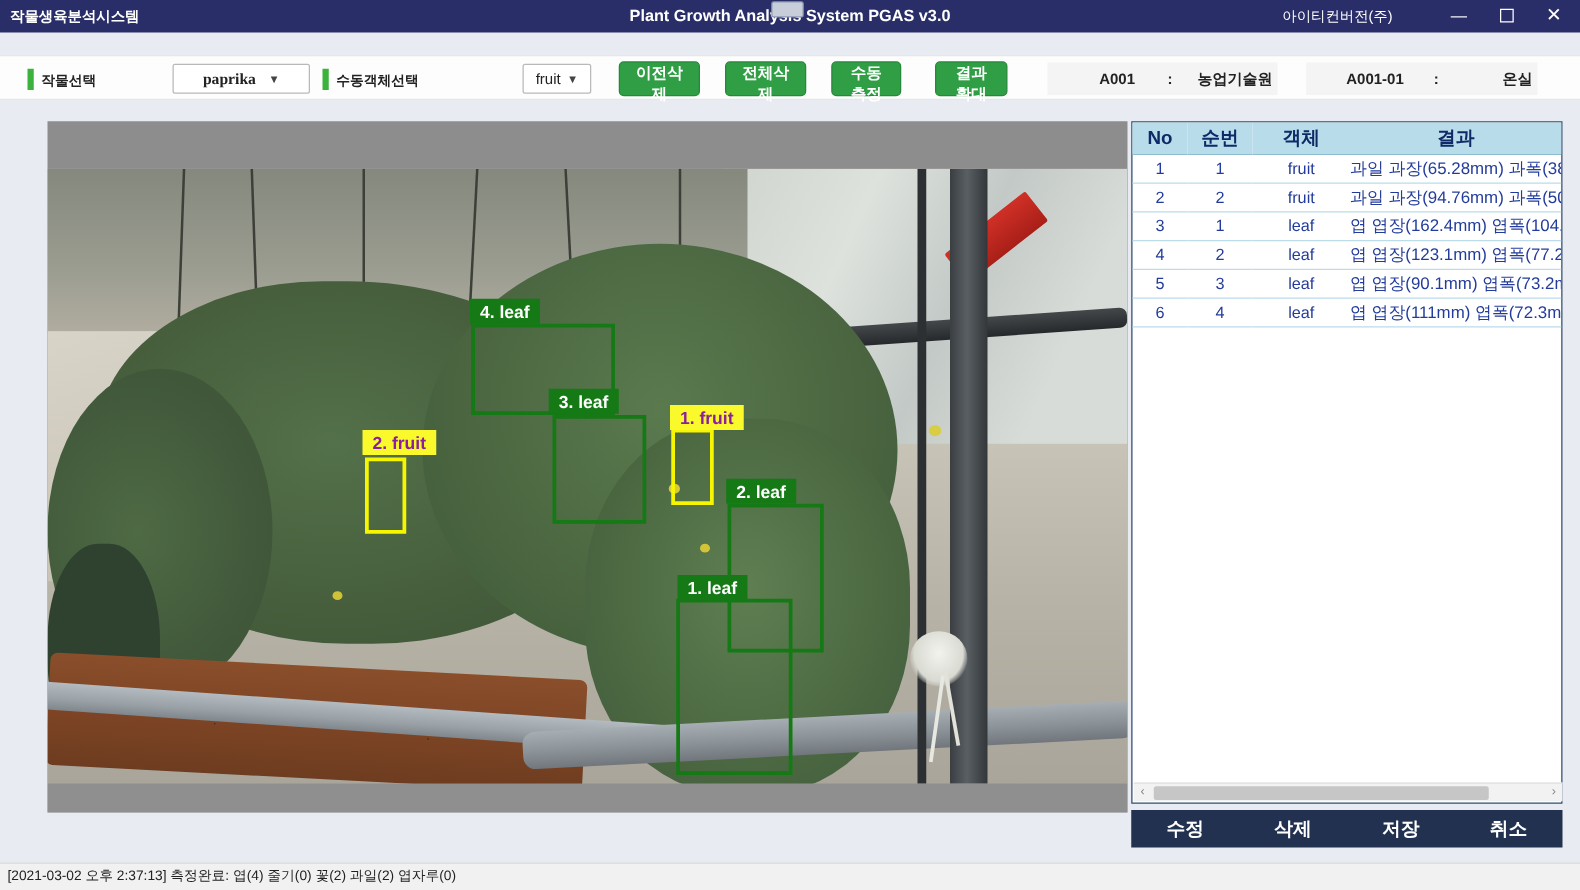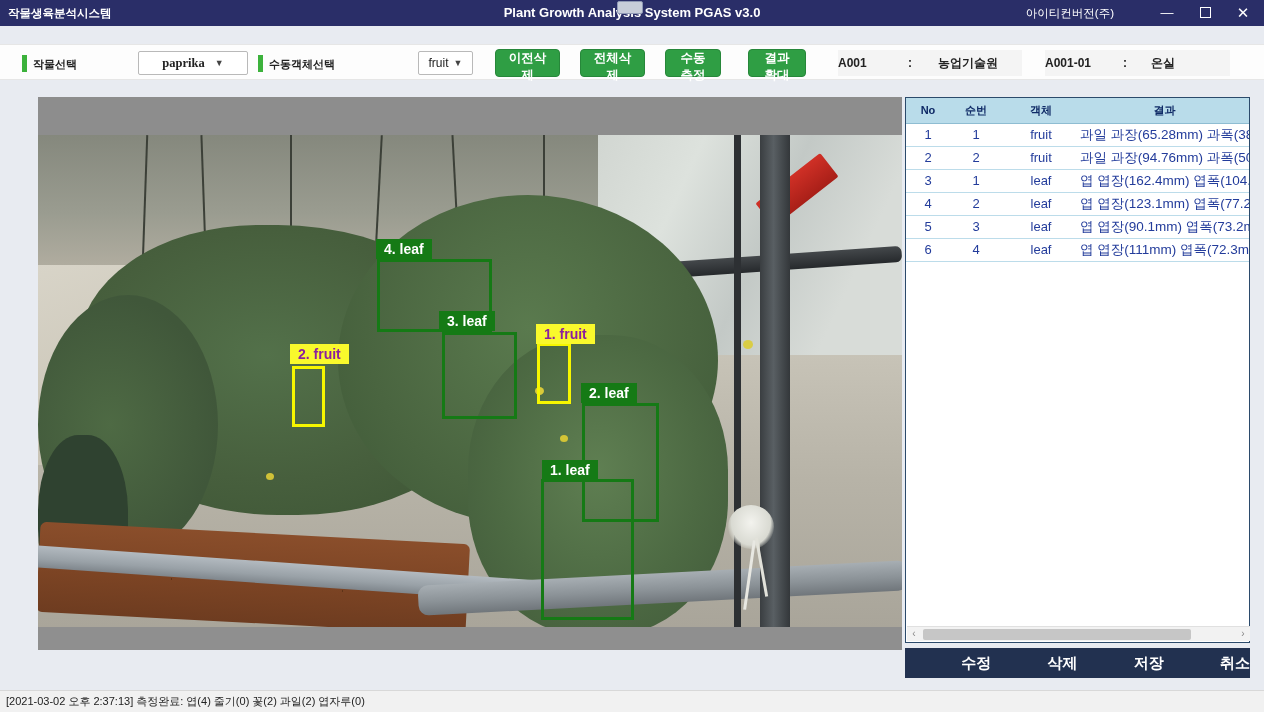--- a/index.html
+++ b/index.html
@@ -19,54 +19,54 @@
   .cursor-artifact { position:absolute; left:617px; top:1px; width:26px; height:13px; background:#c7cdd9; border:1px solid #8f99b5; border-radius:2px; }
 
   
   .toolbar { position:absolute; left:0; top:44px; width:1264px; height:36px; background:#fdfdfd; border-top:1px solid #e6e6e6; border-bottom:1px solid #e6e6e6; }
   .accent-bar { position:absolute; width:5px; height:17px; background:#3cb23c; top:10px; }
   .tb-label { position:absolute; top:12px; font-size:11px; font-weight:bold; color:#222; }
   .dropdown { position:absolute; top:6px; height:24px; background:#fff; border:1px solid #b9b9b9; border-radius:2px; font-size:12.5px; font-weight:bold; color:#222; display:flex; align-items:center; justify-content:center; gap:10px; cursor:default; }
   .dropdown .chev { font-size:9px; color:#444; }
   .gbtn { position:absolute; top:4px; height:28px; background:#2f9e44; border:1px solid #27873a; border-radius:4px; color:#fff; font-size:12.5px; font-weight:bold; font-family:"Liberation Sans",sans-serif; padding:0 12px; cursor:default; }
   .info-box { position:absolute; top:5px; height:26px; background:#f4f4f4; display:flex; align-items:center; font-size:12px; font-weight:bold; color:#222; }
-  .info-box span { display:inline-block; text-align:left; }
+  .info-box span { display:inline-block; text-align:right; }
 
   
   .photo-wrap { position:absolute; left:14px; top:97px; width:864px; height:553px; background:#8d8d8d; overflow:hidden;margin-left:24px; }
   .photo { position:absolute; left:0; top:38px; width:864px; height:492px; overflow:hidden;
            background:linear-gradient(180deg,#a7a79e 0%,#c3bfb4 18%,#cac6ba 40%,#b7b3a7 70%,#a9a59a 100%); }
   .band-bottom { position:absolute; left:0; top:530px; width:864px; height:23px; background:#8f8f8f; }
   .p { position:absolute; }
 
   
   .det-box { position:absolute; border:3px solid #157a15; }
   .det-box.fruit { border-color:#f6f600; }
   .det-label { position:absolute; height:20px; line-height:20px; padding:0 8px; font-size:14px; font-weight:bold; background:#157a15; color:#fff; white-space:nowrap; }
   .det-label.fruit { background:#f9f92c; color:#8b1f9e; }
 
   
   .rpanel { position:absolute; left:905px; top:97px; width:345px; height:581px; }
   .table-frame { position:absolute; left:0; top:0; width:345px; height:546px; background:#fff; border:1px solid #2b4a6b; }
   table.results { border-collapse:collapse; width:100%; table-layout:fixed; }
-  table.results th { background:#b9dcea; color:#0f2a66; font-size:11px; font-weight:bold; height:25px; border-bottom:1px solid #8fbdd2; }
+  table.results th { background:#b9dcea; color:#0f2a66; font-size:15px; font-weight:bold; height:25px; border-bottom:1px solid #8fbdd2; }
   table.results td { height:23px; font-size:13px; color:#233c9b; border-bottom:1px solid #bcdcea; text-align:center; white-space:nowrap; overflow:hidden; }
   table.results td:nth-child(4) { text-align:right; padding-right:3px; font-size:13.5px; }
   table.results th:nth-child(1), table.results td:nth-child(1) { width:44px; }
   table.results th:nth-child(2), table.results td:nth-child(2) { width:52px; }
   table.results th:nth-child(3), table.results td:nth-child(3) { width:78px; }
 
   .hscroll { position:absolute; left:1px; bottom:1px; width:343px; height:15px; background:#f2f2f2; border-top:1px solid #e0e0e0; }
   .hscroll .arrow { position:absolute; top:0; width:14px; height:14px; color:#888; font-size:10px; text-align:center; line-height:14px; }
   .hscroll .arrow.left { left:0; }
   .hscroll .arrow.right { right:0; }
   .hscroll .thumb { position:absolute; left:16px; top:2px; width:268px; height:11px; background:#c6c6c6; border-radius:2px; }
 
   .actions { position:absolute; left:0; top:551px; width:345px; height:30px; background:#223150; display:flex; }
-  .action-btn { flex:1; background:transparent; border:none; color:#fff; font-size:15px; font-weight:bold; font-family:"Liberation Sans",sans-serif; cursor:default;text-align:right; }
+  .action-btn { flex:1; background:transparent; border:none; color:#fff; font-size:15px; font-weight:bold; font-family:"Liberation Sans",sans-serif; cursor:default; }
 
   
   .statusbar { position:absolute; left:0; top:690px; width:1264px; height:22px; background:#f1f1f1; border-top:1px solid #d8d8d8; font-size:11px; color:#222; line-height:21px; padding-left:6px; }
 </style>
 </head>
 <body>
 
 <div class="titlebar">
   <div class="app-title">작물생육분석시스템</div>
   <div class="center-title">Plant Growth Analysis System PGAS v3.0</div>

